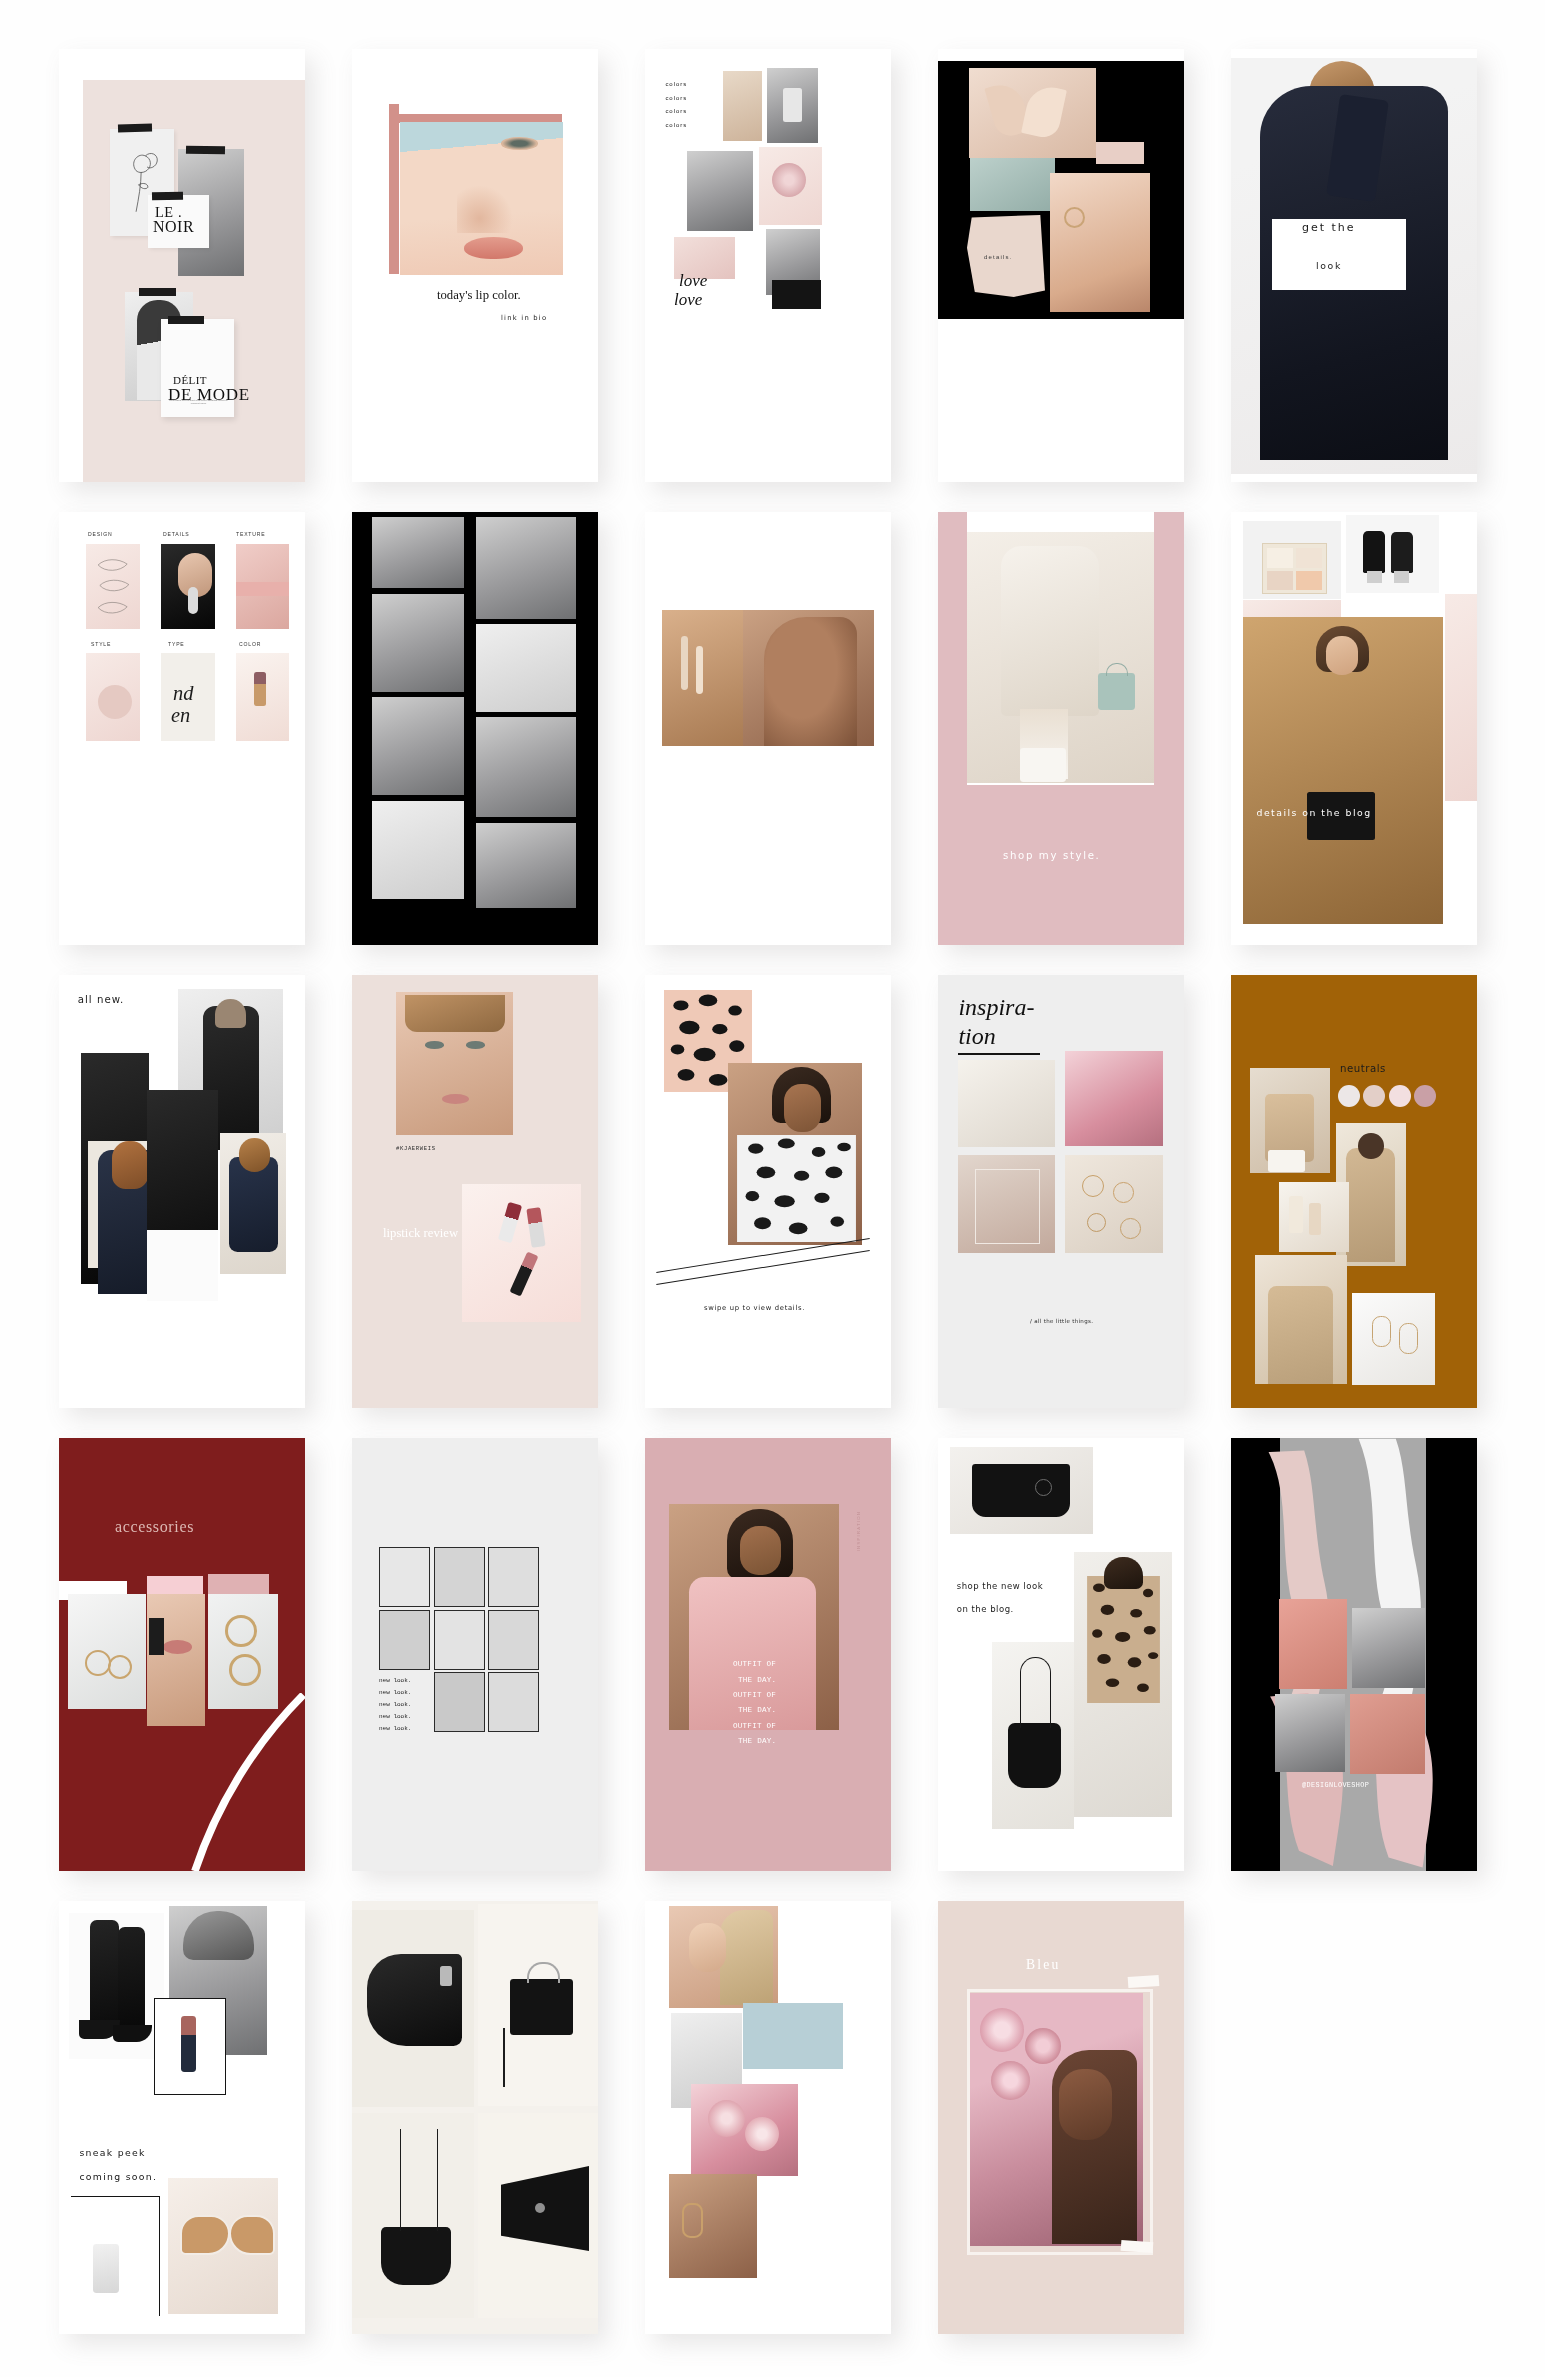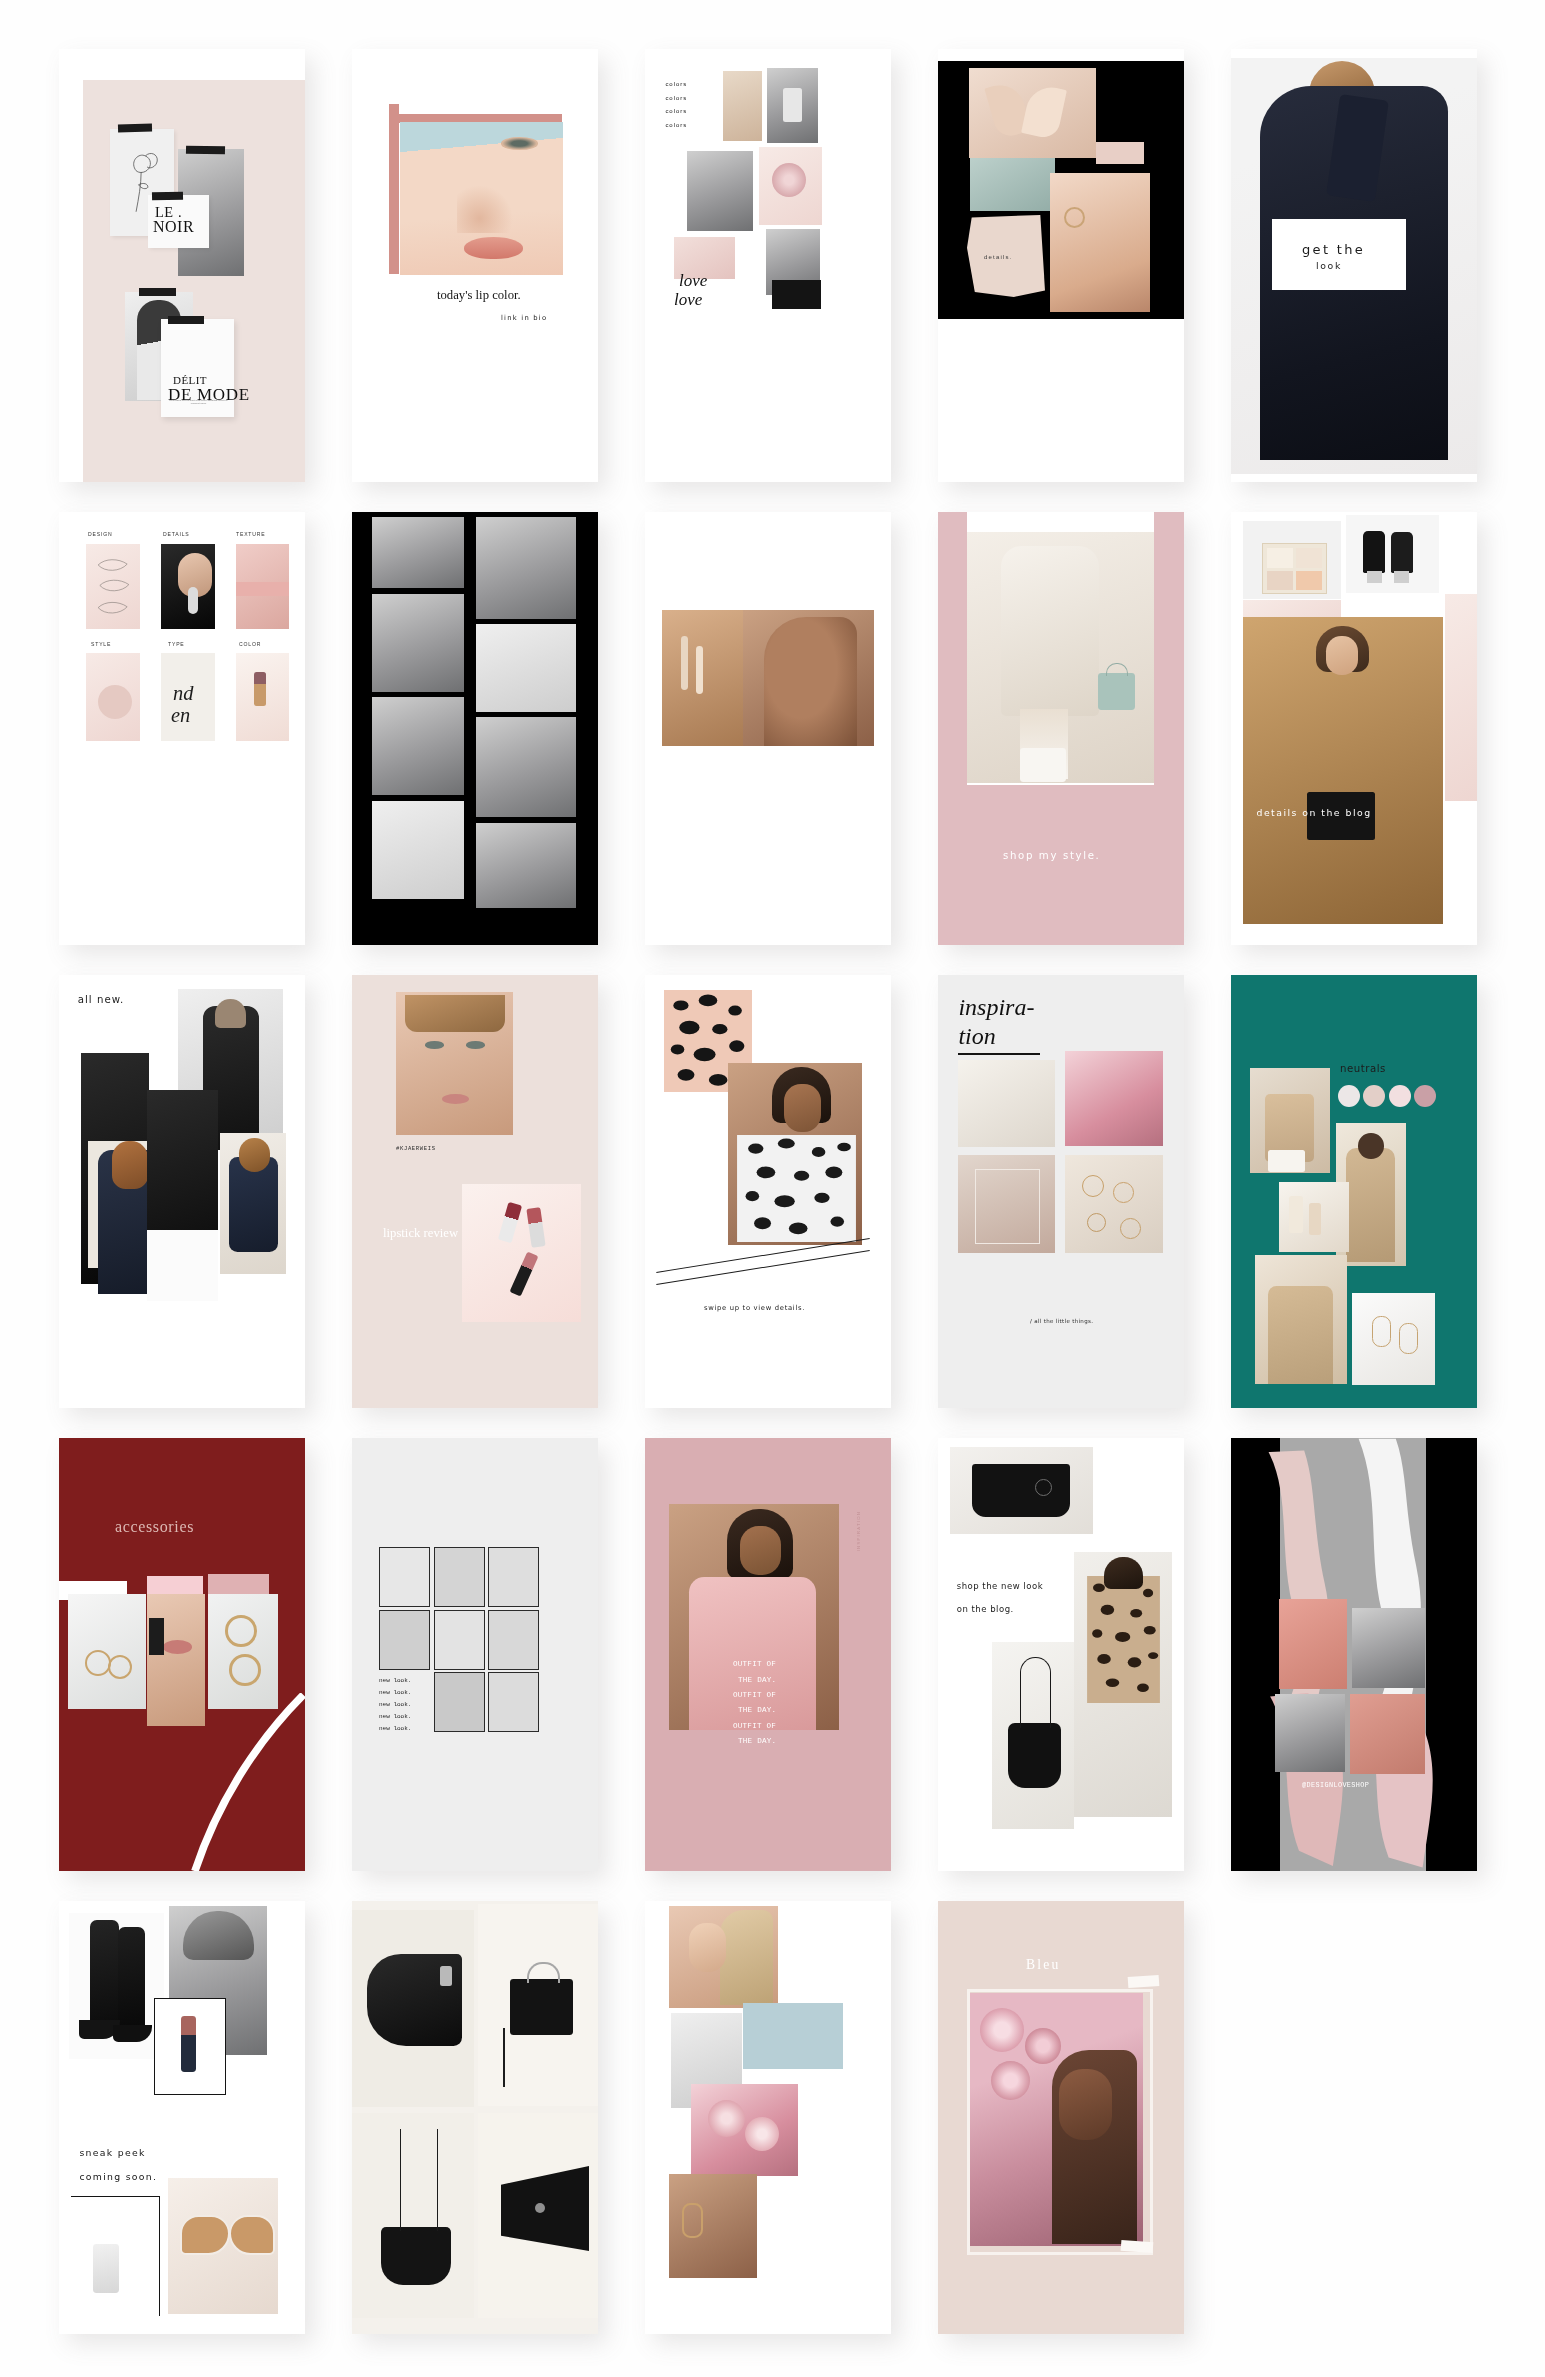--- a/index.html
+++ b/index.html
@@ -138,21 +138,21 @@
       <div class="abs lbl" style="left:46px;top:205px;font-size:6px;color:#3c3c3c;letter-spacing:.2em;">details.</div>
       <div class="abs" style="left:0;top:270px;width:246px;height:163px;background:#fff;"></div>
     </div>
 
     <div class="card" style="background:#fff;">
       <div class="ph" style="left:0;top:8.5px;width:246px;height:416px;background:linear-gradient(160deg,#f3f3f3 0 22%,#eceaea 100%);"></div>
       <div class="abs" style="left:78px;top:12px;width:66px;height:48px;background:linear-gradient(160deg,#c79a6d,#8e6338);border-radius:34px 34px 15.3px 15.3px;"></div>
       <div class="abs" style="left:29px;top:37px;width:188px;height:374px;background:linear-gradient(165deg,#272c3c,#12151f 70%,#0c0e15);border-radius:51px 25.5px 0 0;"></div>
       <div class="abs" style="left:102px;top:48px;width:49px;height:102px;background:#1b2030;transform:rotate(8deg);border-radius:5.1px;"></div>
       <div class="abs" style="left:41px;top:170px;width:134px;height:71px;background:#ffffff;"></div>
-      <div class="abs hand" style="left:71px;top:193px;font-size:13px;color:#1b1b1b;">get the</div>
+      <div class="abs hand" style="left:71px;top:172px;font-size:11px;color:#1b1b1b;">get the</div>
       <div class="abs hand" style="left:85px;top:211px;font-size:9.3px;color:#1b1b1b;">look</div>
     </div>
 
     <div class="card" style="background:#fff;">
       <div class="abs lbl" style="left:29px;top:18.7px;font-size:5.1px;color:#333;">DESIGN</div>
       <div class="abs lbl" style="left:104px;top:18.7px;font-size:5.1px;color:#333;">DETAILS</div>
       <div class="abs lbl" style="left:177px;top:18.7px;font-size:5.1px;color:#333;">TEXTURE</div>
       <div class="ph g-blush" style="left:27px;top:32px;width:54px;height:85px;"></div>
       <svg class="abs" style="left:34px;top:41px;" width="41" height="70" viewBox="0 0 48 82">
         <g fill="none" stroke="#8d8580" stroke-width="0.8">
@@ -315,21 +315,21 @@
       <div class="ph" style="left:20.4px;top:180px;width:97px;height:98px;background:linear-gradient(160deg,#e2d6cd,#c2a99c);"></div>
       <div class="abs" style="left:37px;top:194px;width:63px;height:73px;border:1.7px solid #f0e9e3;"></div>
       <div class="ph" style="left:127px;top:180px;width:98px;height:98px;background:linear-gradient(150deg,#efe7dd,#d9cec1);"></div>
       <div class="abs" style="left:144px;top:200px;width:20.4px;height:20.4px;border:1.7px solid #c7a06a;border-radius:50%;"></div>
       <div class="abs" style="left:175px;top:207px;width:18.7px;height:18.7px;border:1.7px solid #c9a16c;border-radius:50%;"></div>
       <div class="abs" style="left:149px;top:238px;width:17px;height:17px;border:1.7px solid #c09a66;border-radius:50%;"></div>
       <div class="abs" style="left:182px;top:243px;width:18.7px;height:18.7px;border:1.7px solid #c4a06d;border-radius:50%;"></div>
       <div class="abs hand" style="left:92px;top:343px;font-size:5.5px;letter-spacing:.06em;color:#2f2f2f;">/ all the little things.</div>
     </div>
 
-    <div class="card" style="background:#0f766e;">
+    <div class="card" style="background:#a16207;">
       <div class="abs hand" style="left:109px;top:88px;font-size:10.2px;letter-spacing:.05em;color:#1c1c1c;">neutrals</div>
       <div class="abs" style="left:107px;top:110px;width:22px;height:22px;background:#ece7e7;border-radius:50%;"></div>
       <div class="abs" style="left:132px;top:110px;width:22px;height:22px;background:#e3cfc8;border-radius:50%;"></div>
       <div class="abs" style="left:158px;top:110px;width:22px;height:22px;background:#f2dfe0;border-radius:50%;"></div>
       <div class="abs" style="left:183px;top:110px;width:22px;height:22px;background:#c9a0a6;border-radius:50%;"></div>
       <div class="ph" style="left:18.7px;top:93px;width:80px;height:105px;background:linear-gradient(150deg,#e6ddd0,#cdbba4);"></div>
       <div class="abs" style="left:34px;top:119px;width:49px;height:68px;background:linear-gradient(170deg,#d9bf9c,#c0a583);border-radius:5.1px;"></div>
       <div class="abs" style="left:37px;top:175px;width:37px;height:22px;background:#f7f4ef;border-radius:2.5px;"></div>
       <div class="ph" style="left:105px;top:148px;width:70px;height:143px;background:linear-gradient(150deg,#efe8dc,#d3c5ae);"></div>
       <div class="abs" style="left:115px;top:173px;width:49px;height:114px;background:linear-gradient(165deg,#d2b894,#b59a75);border-radius:10.2px 10.2px 0 0;"></div>

